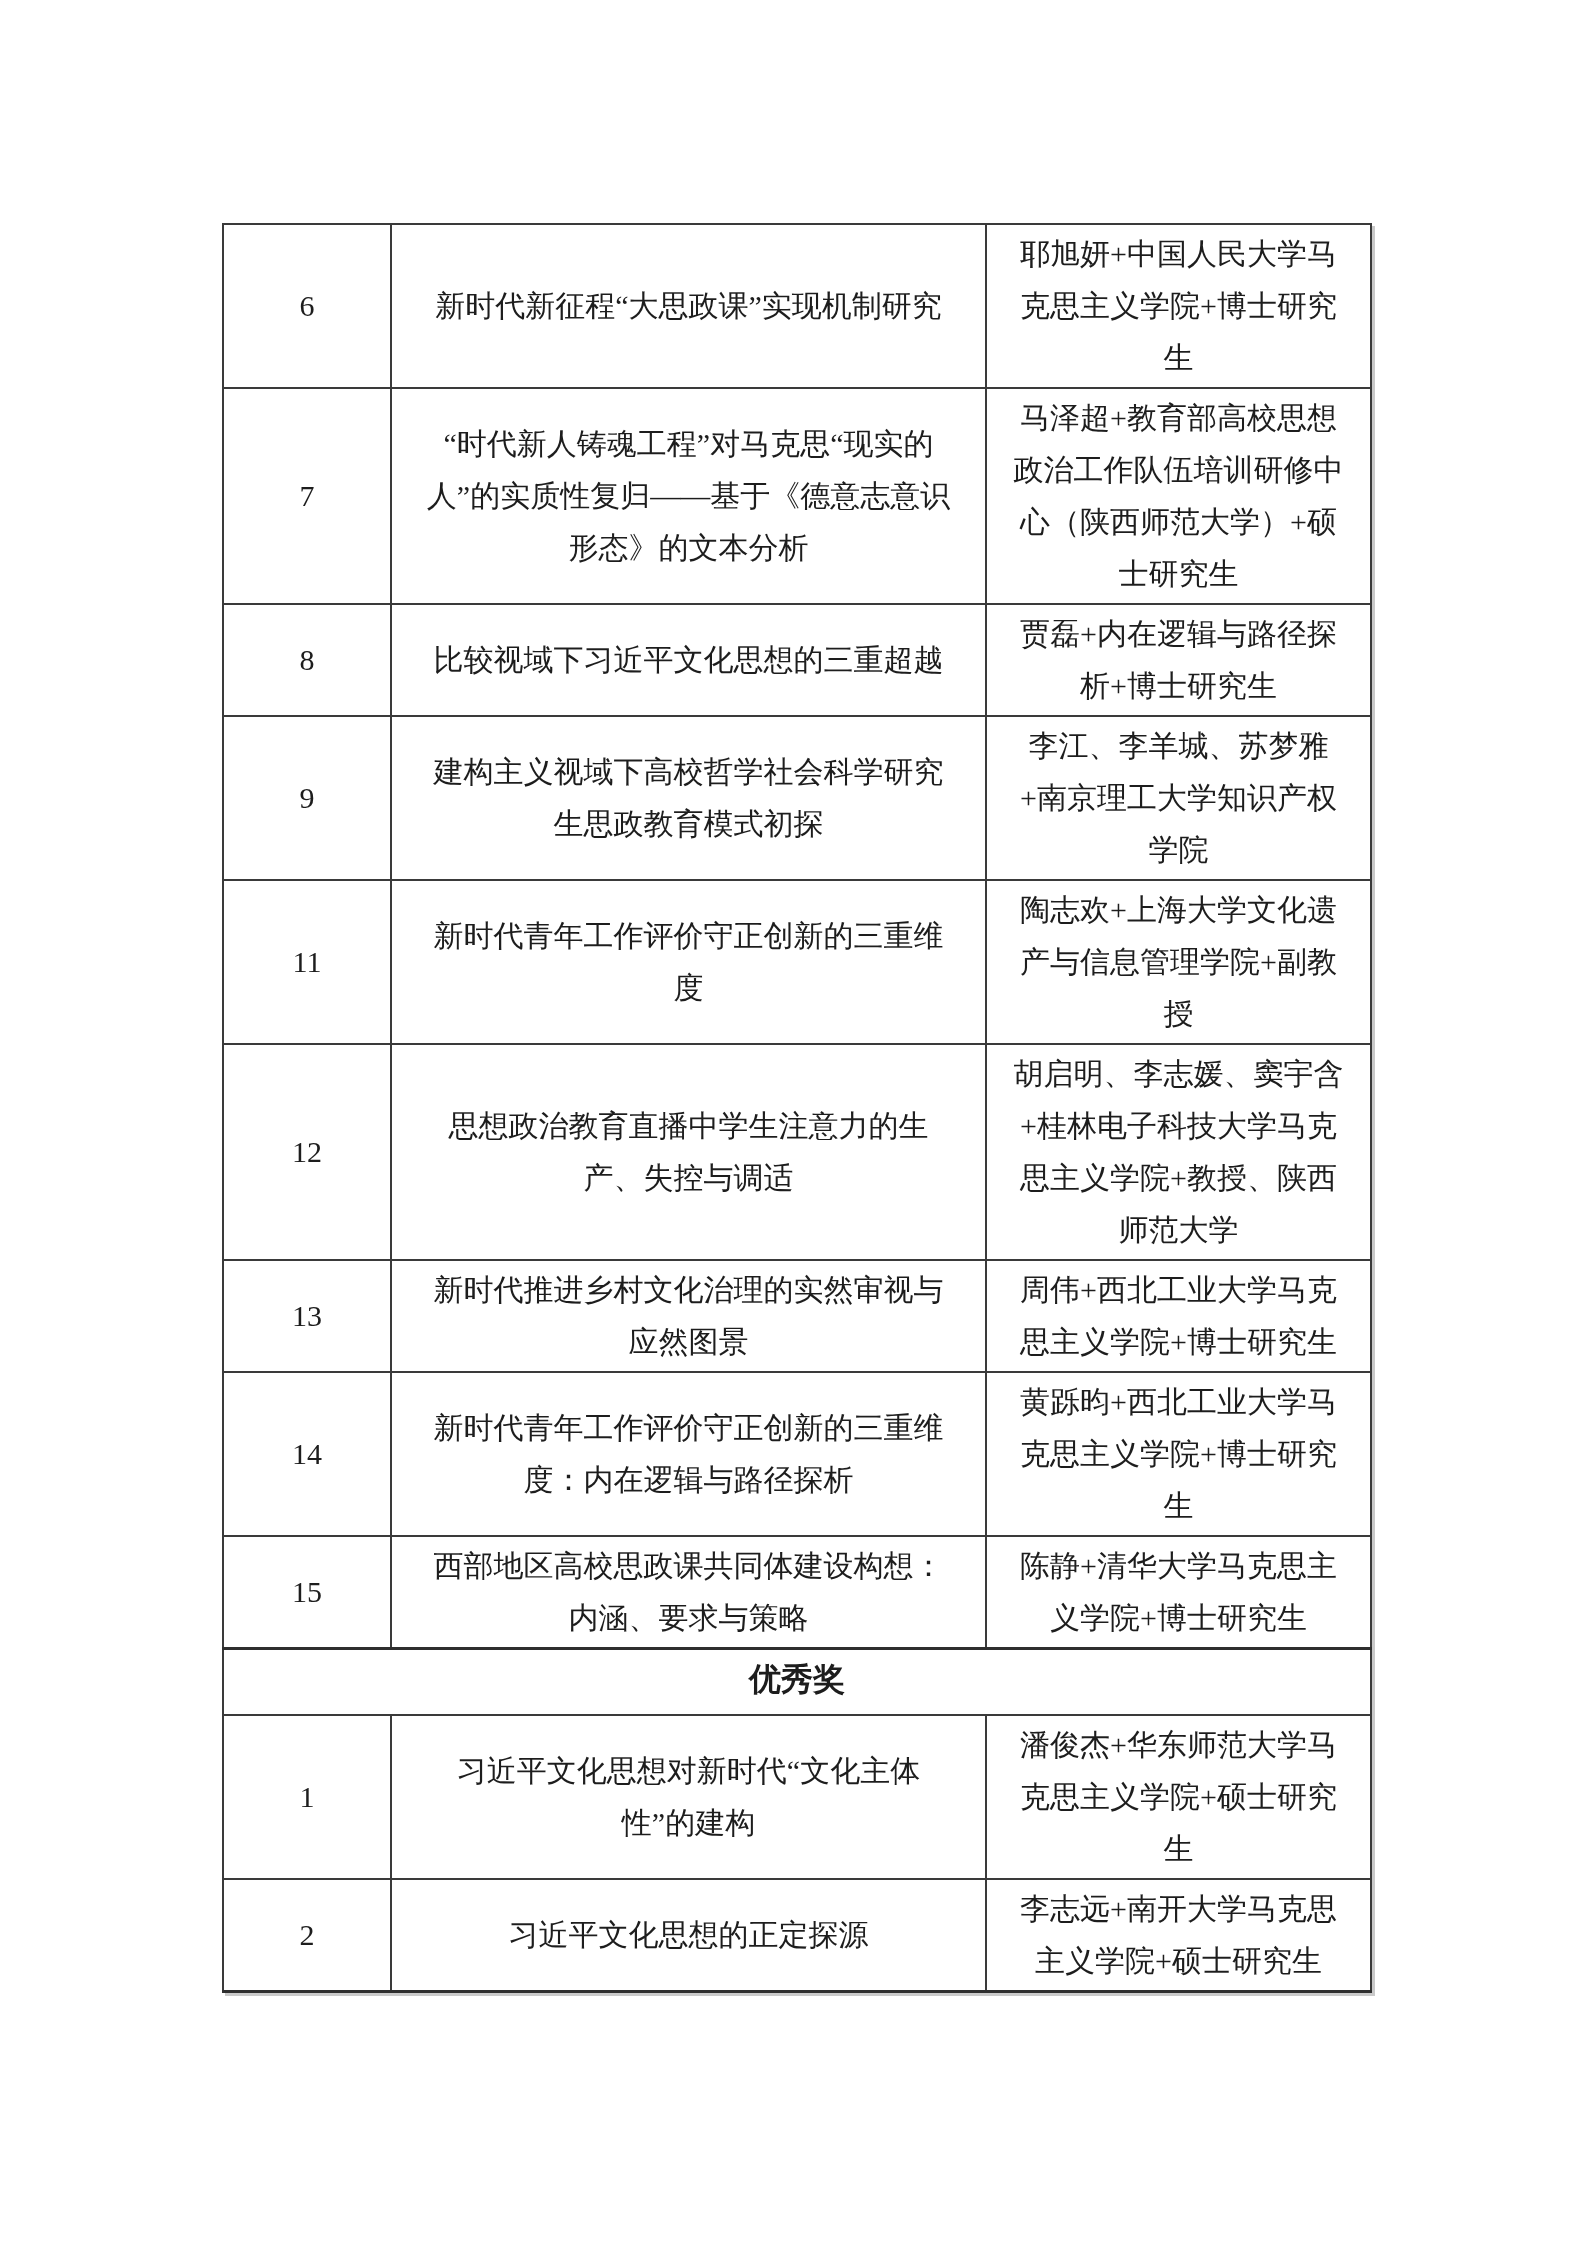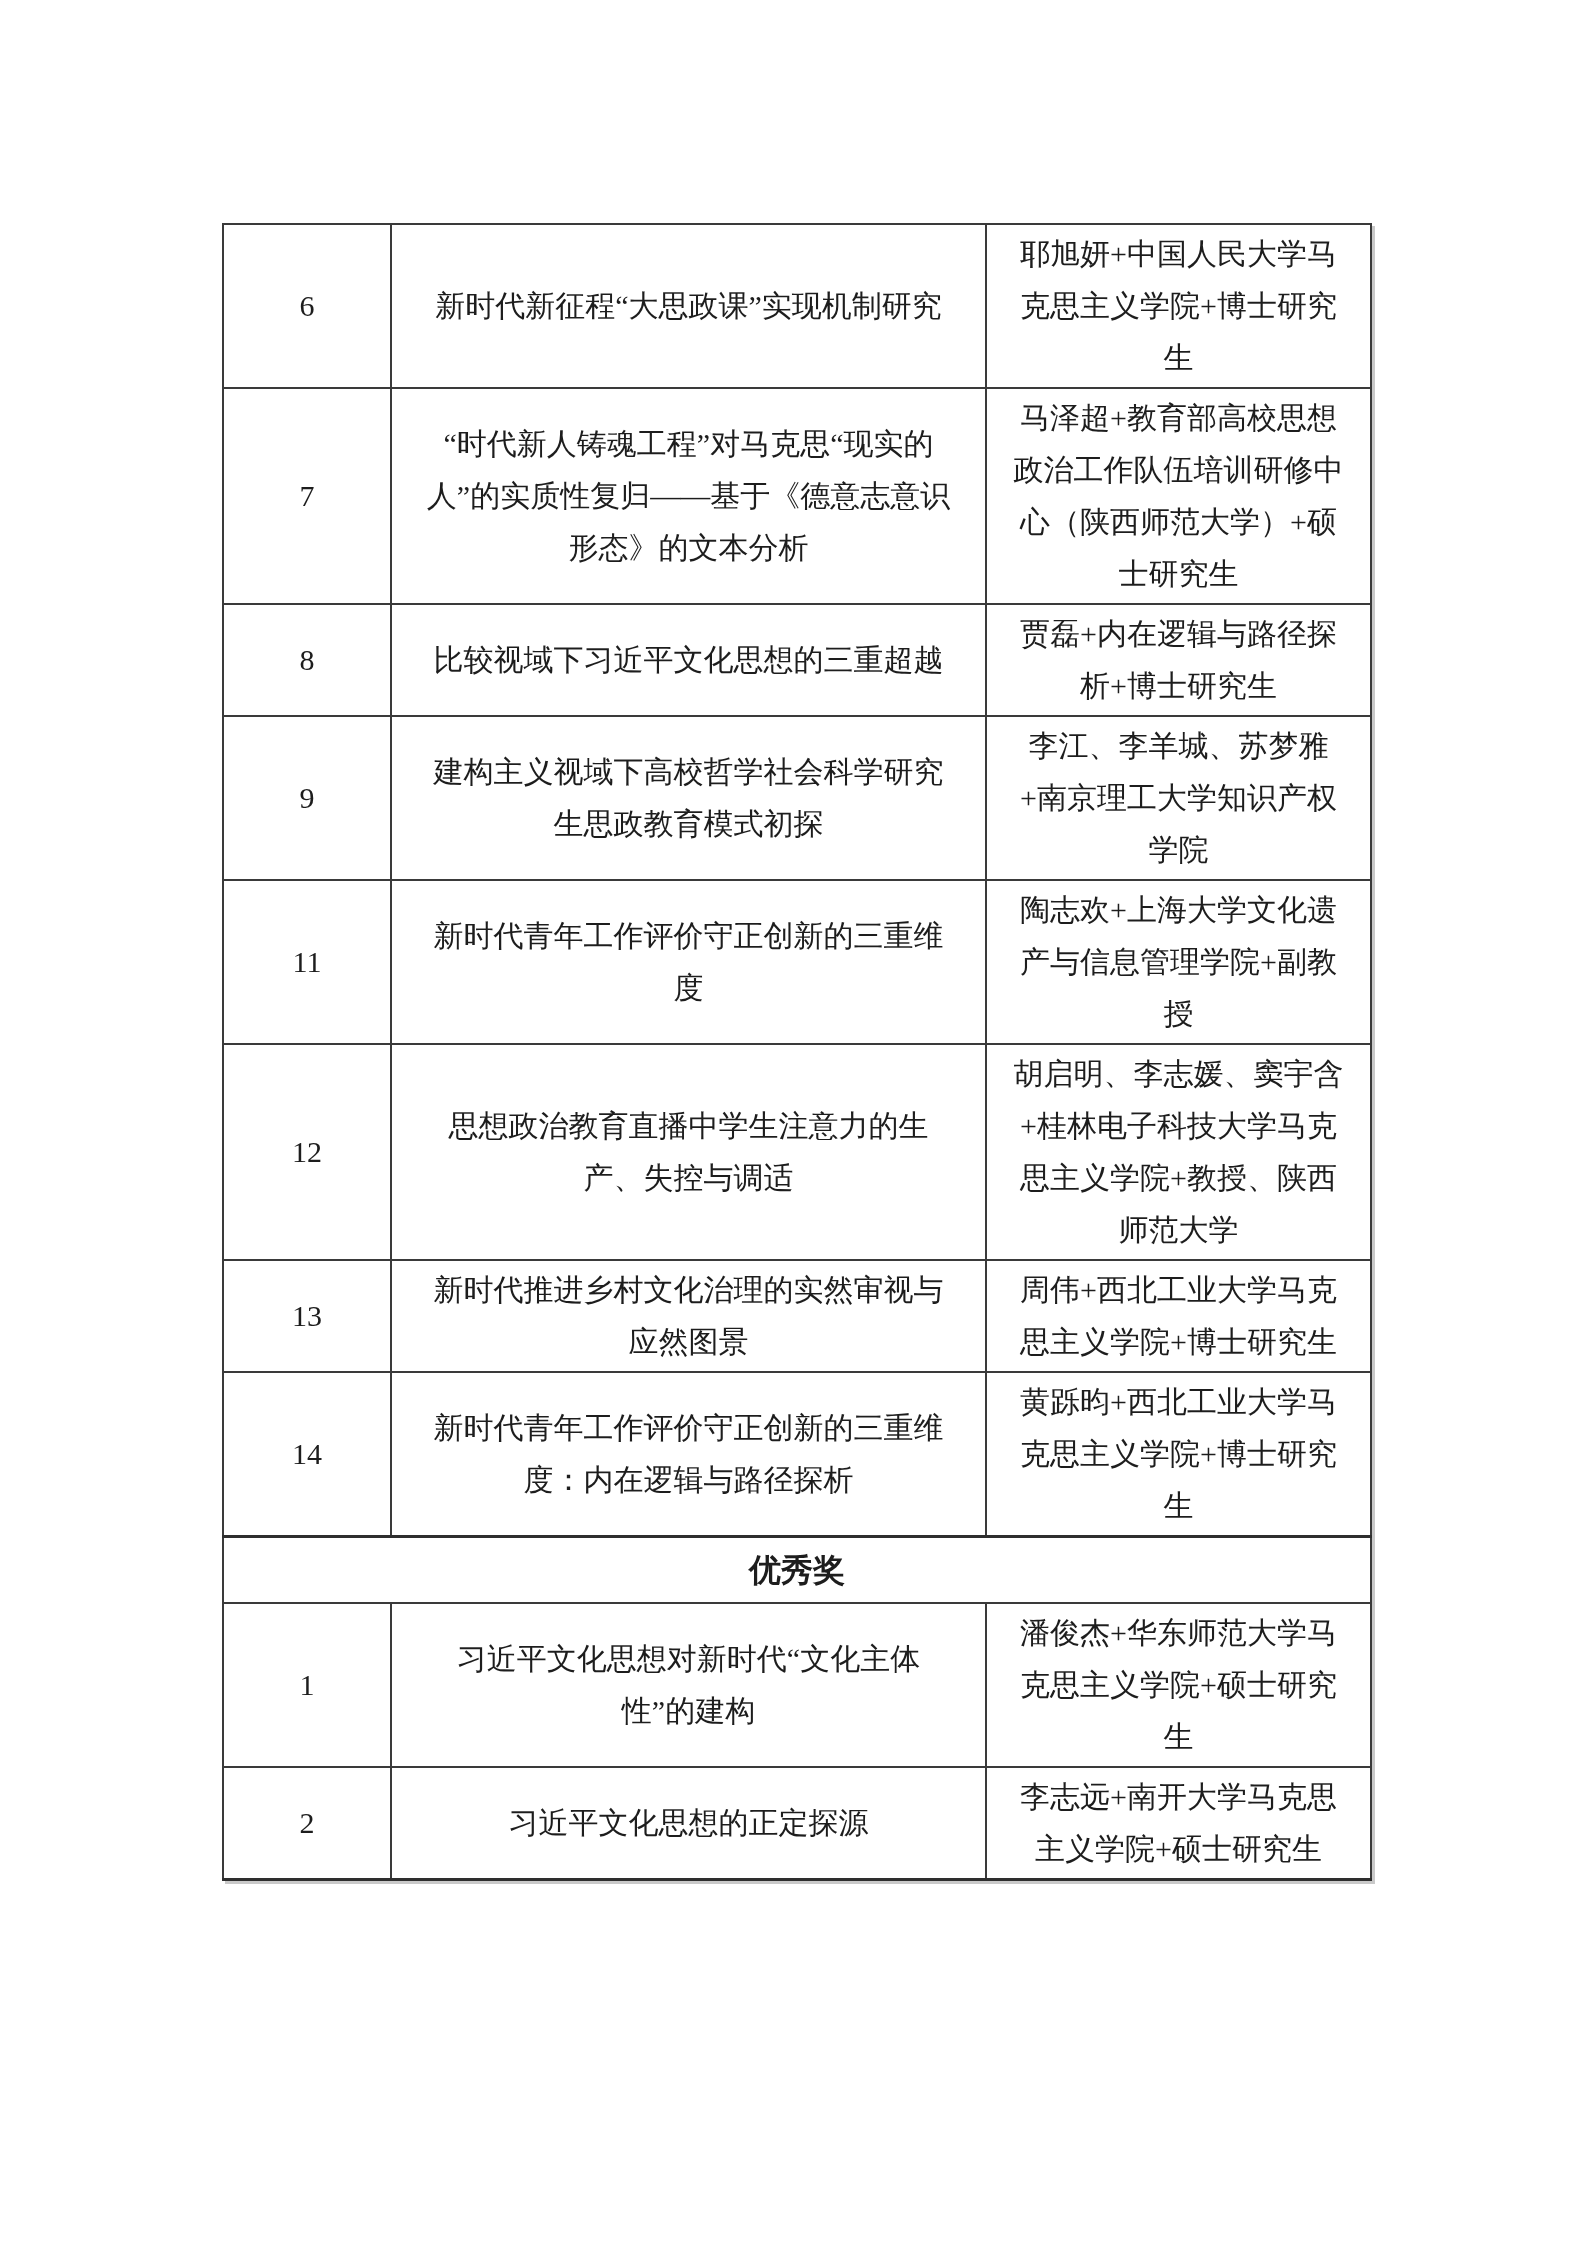--- a/index.html
+++ b/index.html
@@ -41,21 +41,21 @@
     font-size: 30px;
     padding: 3px 4px;
   }
   td.c-title {
     padding: 3px 32px;
   }
   td.c-author {
     padding: 3px 24px;
   }
   tr.section-header-row td {
-    font-family: Liberation Serif, serif;
+    font-family: Liberation Mono, monospace;
     font-weight: 700;
     font-size: 32px;
     line-height: 40px;
     padding: 12px 20px;
     border-top: 3px solid #2e2e2e;
   }
   tr.last-row td {
     border-bottom: 3px solid #2e2e2e;
   }
 </style>
@@ -103,20 +103,25 @@
       <tr>
         <td class="c-no">13</td>
         <td class="c-title">新时代推进乡村文化治理的实然审视与应然图景</td>
         <td class="c-author">周伟+西北工业大学马克思主义学院+博士研究生</td>
       </tr>
       <tr>
         <td class="c-no">14</td>
         <td class="c-title">新时代青年工作评价守正创新的三重维度：内在逻辑与路径探析</td>
         <td class="c-author">黄跞昀+西北工业大学马克思主义学院+博士研究生</td>
       </tr>
+      <tr>
+        <td class="c-no">15</td>
+        <td class="c-title">西部地区高校思政课共同体建设构想：内涵、要求与策略</td>
+        <td class="c-author">陈静+清华大学马克思主义学院+博士研究生</td>
+      </tr>
       <tr class="section-header-row">
         <td colspan="3">优秀奖</td>
       </tr>
       <tr>
         <td class="c-no">1</td>
         <td class="c-title">习近平文化思想对新时代“文化主体性”的建构</td>
         <td class="c-author">潘俊杰+华东师范大学马克思主义学院+硕士研究生</td>
       </tr>
       <tr class="last-row">
         <td class="c-no">2</td>

